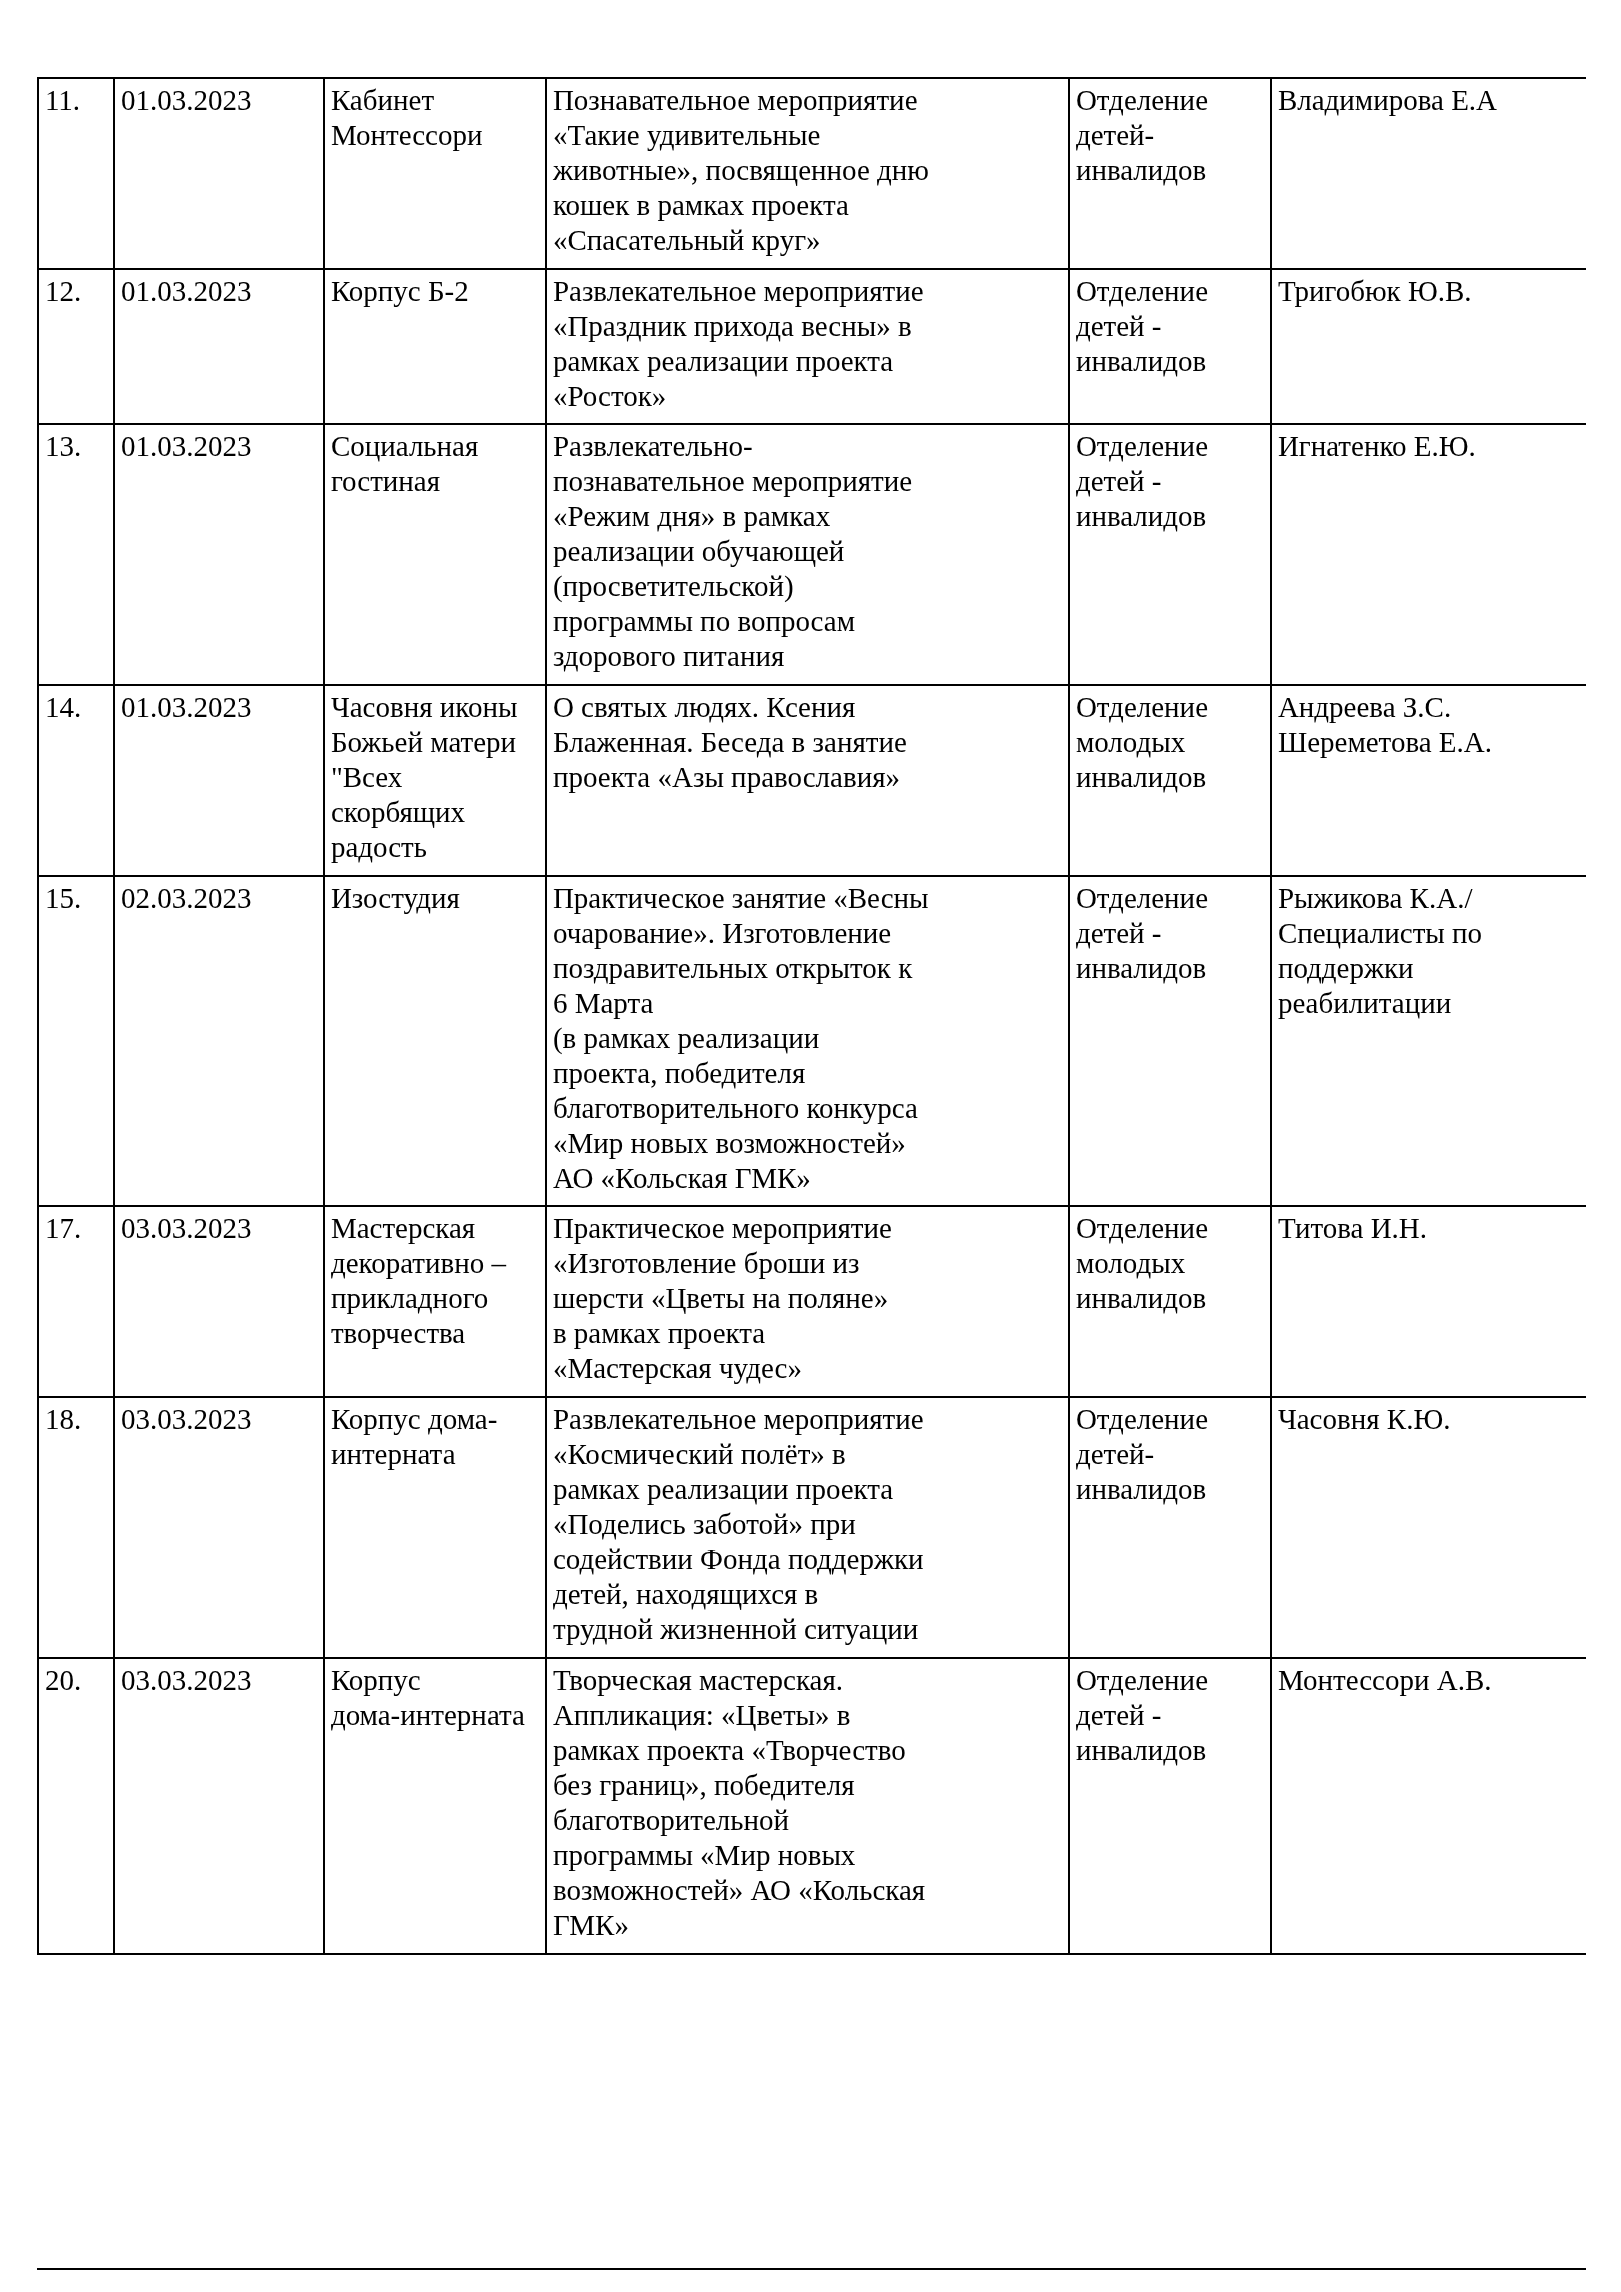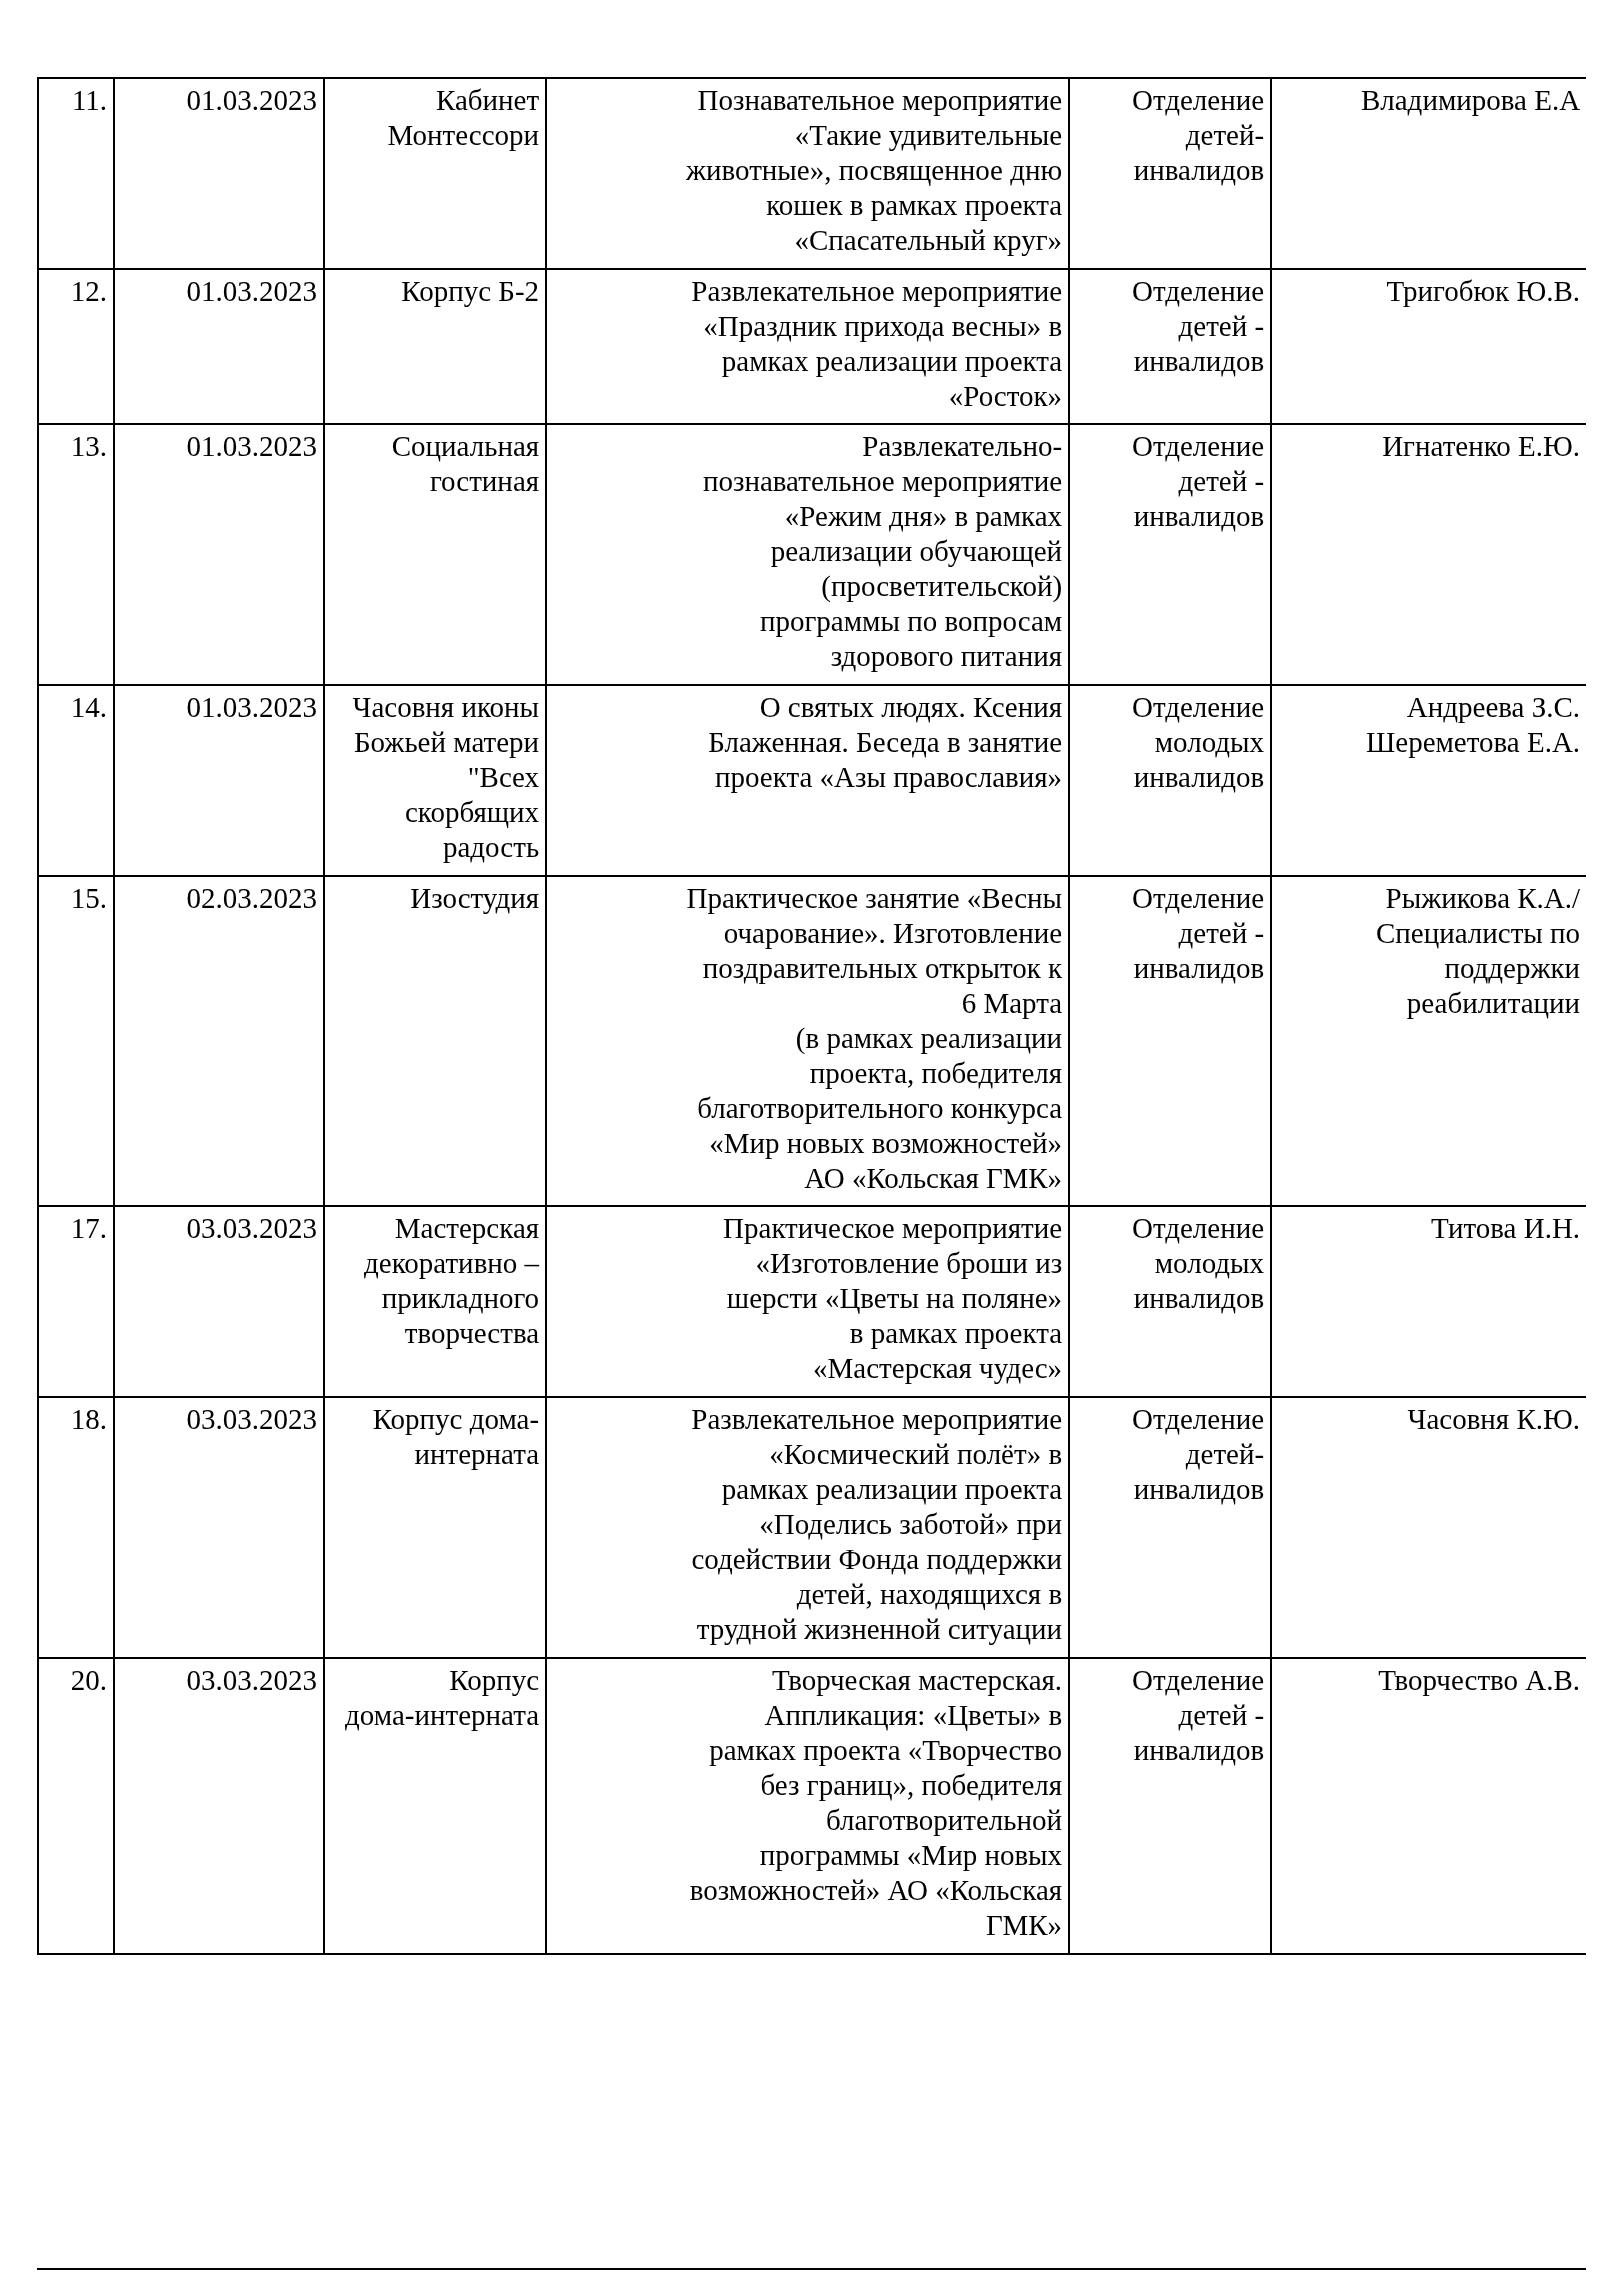--- a/index.html
+++ b/index.html
@@ -29,21 +29,21 @@
     box-sizing: border-box;
   }
   table.schedule {
     border-collapse: collapse;
     table-layout: fixed;
     width: 1549px;
   }
   table.schedule td {
     border: 2px solid #000000;
     vertical-align: top;
-    text-align: right;
+    text-align: left;
     padding: 3.9px 5.9px 9.8px 5.9px;
     font-size: 29px;
     line-height: 35px;
     white-space: pre-line;
     overflow: hidden;
     box-sizing: border-box;
   }
   col.c-num       { width: 76px;  }
   col.c-date      { width: 210px; }
   col.c-location  { width: 222px; }
@@ -192,19 +192,19 @@
 Аппликация: «Цветы» в
 рамках проекта «Творчество
 без границ», победителя
 благотворительной
 программы «Мир новых
 возможностей» АО «Кольская
 ГМК»</td>
             <td>Отделение
 детей -
 инвалидов</td>
-            <td>Творчество А.В.</td>
+            <td>Монтессори А.В.</td>
           </tr>
         </tbody>
     </table>
   </div>
 </div>
 
 
 </body></html>

